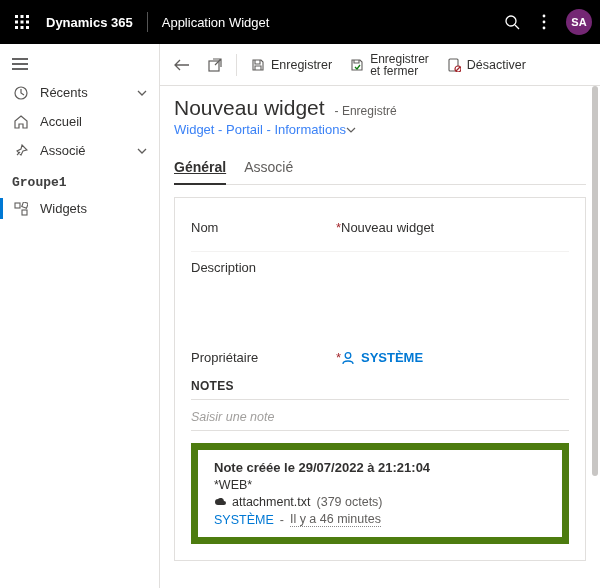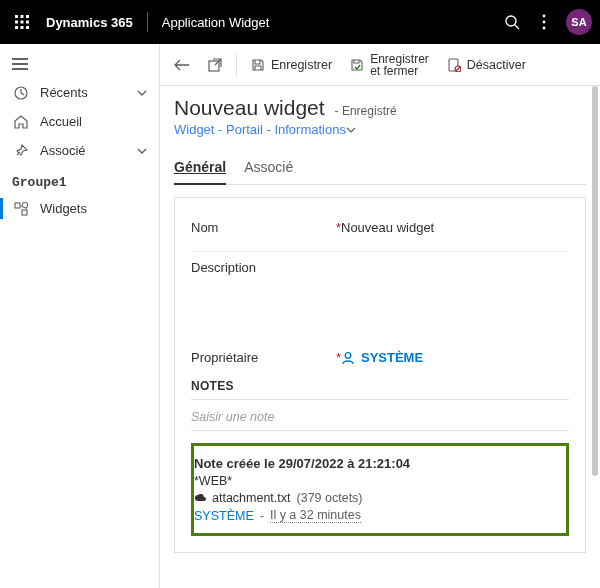--- a/index.html
+++ b/index.html
@@ -46,21 +46,21 @@
   .frow + .frow { }
   .flabel { width:150px; color:#323130; font-size:13px; display:flex; align-items:center; }
   .req { color:#a4262c; }
   .fval { flex:1; font-size:13px; }
   .fval strong { font-weight:600; }
   .owner { color:#0078d4; font-weight:600; display:flex; align-items:center; gap:6px; }
   .section-h { font-size:12px; font-weight:600; letter-spacing:.3px; margin-top:4px; }
   .hr { height:1px; background:#e1dfdd; margin:6px 0 8px; }
   .note-input { color:#a19f9d; font-style:italic; font-size:12.5px; padding:2px 0 6px; border-bottom:1px solid #e1dfdd; }
   
-  .note-box { border:3px solid #4d7c0f; margin-top:12px; padding:10px 0; }
+  .note-box { border:7px solid #4d7c0f; margin-top:12px; padding:10px 16px; }
   .note-title { font-weight:600; font-size:13px; }
   .note-line { font-size:12.5px; margin-top:3px; display:flex; align-items:center; gap:6px; }
   .link { color:#0078d4; }
   .muted { color:#605e5c; }
   .udash { border-bottom:1px dotted #888; }
   
   .scrollhint { position:absolute; right:2px; top:0; width:6px; height:390px; background:#c8c6c4; border-radius:3px; }
   svg { display:block; }
 </style>
 </head>
@@ -271,19 +271,19 @@
           <div class="note-line">
             <svg width="12" height="12" viewBox="0 0 12 12">
                 <path d="M4 9 A3 3 0 0 1 4 3 A3.5 3.5 0 0 1 10 5 A2 2 0 0 1 10 9 Z" fill="#323130"></path>
               </svg>
             <span>attachment.txt</span>
             <span class="muted">(379 octets)</span>
           </div>
           <div class="note-line">
             <span class="link">SYSTÈME</span>
             <span class="muted"> - </span>
-            <span class="muted udash">Il y a 32 minutes</span>
+            <span class="muted udash">Il y a 46 minutes</span>
           </div>
         </div>
       </div>
     </div>
   </div>
 </div>
 
 </body></html>

